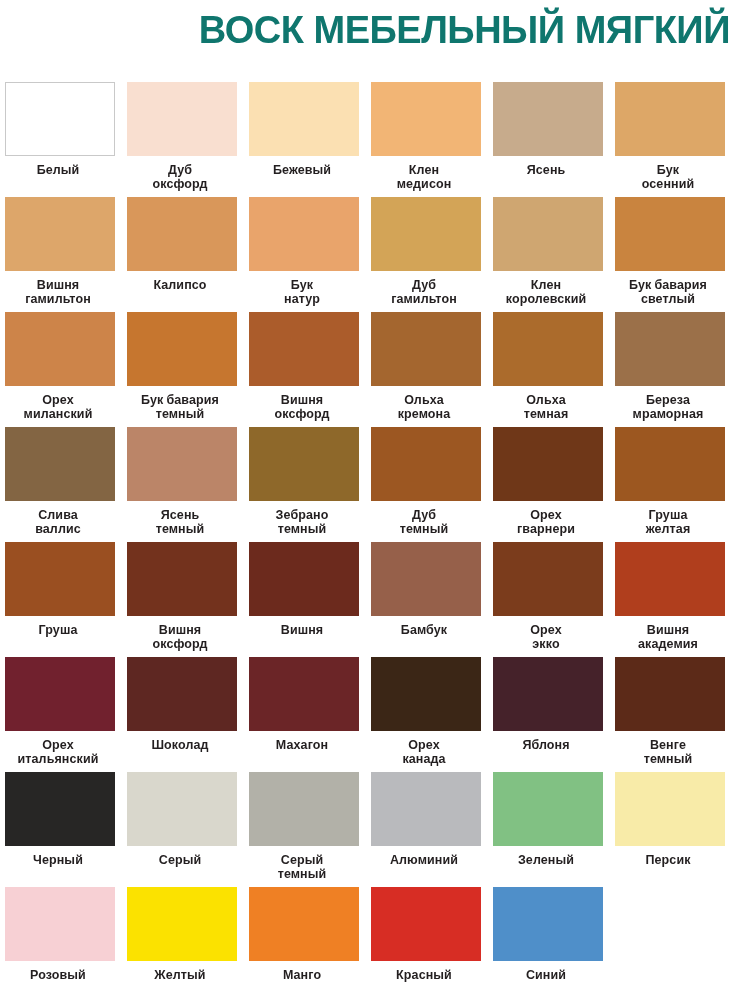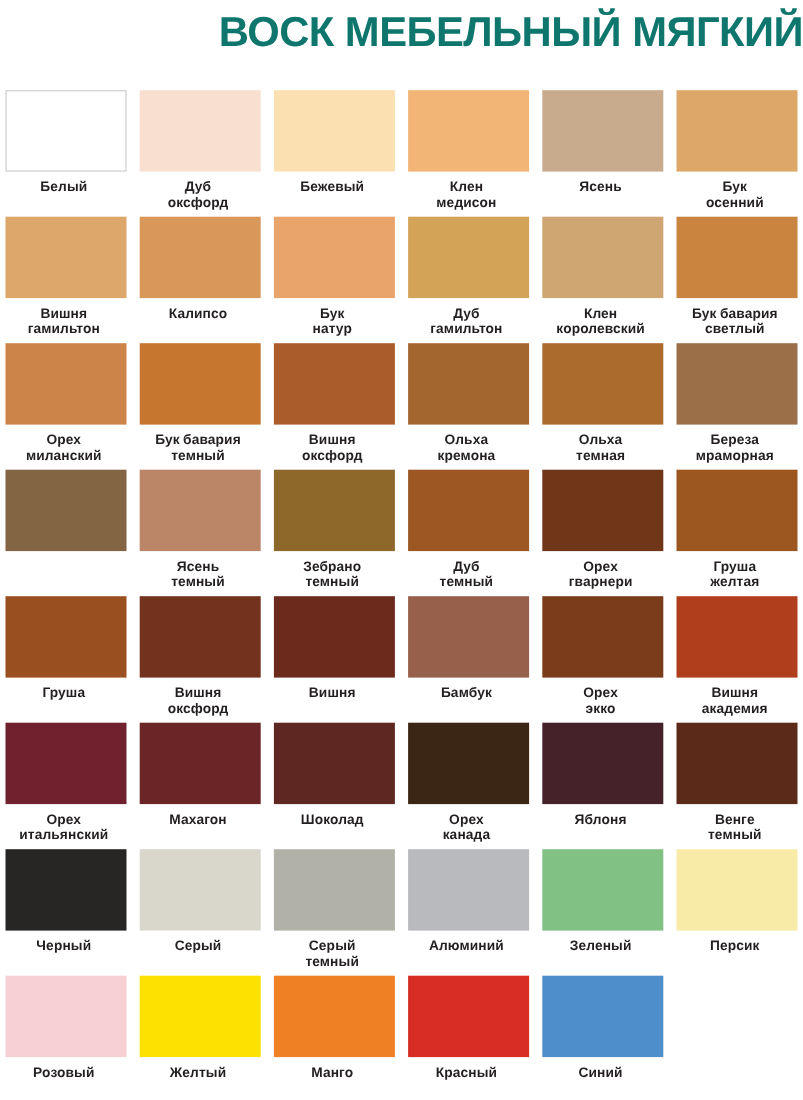--- a/index.html
+++ b/index.html
@@ -196,20 +196,24 @@
       </div>
       <div class="cell">
         <div class="swatch" style="background-color: rgb(155, 112, 73); border-color: rgb(155, 112, 73);"></div>
         <div class="caption">
           <span class="ln">Береза</span>
           <span class="ln">мраморная</span>
         </div>
       </div>
       <div class="cell">
         <div class="swatch" style="background-color: rgb(131, 101, 67); border-color: rgb(131, 101, 67);"></div>
+        <div class="caption">
+          <span class="ln">Слива</span>
+          <span class="ln">валлис</span>
+        </div>
       </div>
       <div class="cell">
         <div class="swatch" style="background-color: rgb(187, 133, 104); border-color: rgb(187, 133, 104);"></div>
         <div class="caption">
           <span class="ln">Ясень</span>
           <span class="ln">темный</span>
         </div>
       </div>
       <div class="cell">
         <div class="swatch" style="background-color: rgb(142, 104, 42); border-color: rgb(142, 104, 42);"></div>
@@ -279,32 +283,32 @@
         </div>
       </div>
       <div class="cell">
         <div class="swatch" style="background-color: rgb(113, 33, 46); border-color: rgb(113, 33, 46);"></div>
         <div class="caption">
           <span class="ln">Орех</span>
           <span class="ln">итальянский</span>
         </div>
       </div>
       <div class="cell">
+        <div class="swatch" style="background-color: rgb(94, 39, 34); border-color: rgb(94, 39, 34);"></div>
+        <div class="caption">
+          <span class="ln">Шоколад</span>
+        </div>
+      </div>
+      <div class="cell">
         <div class="swatch" style="background-color: rgb(107, 37, 39); border-color: rgb(107, 37, 39);"></div>
         <div class="caption">
           <span class="ln">Махагон</span>
         </div>
       </div>
       <div class="cell">
-        <div class="swatch" style="background-color: rgb(94, 39, 34); border-color: rgb(94, 39, 34);"></div>
-        <div class="caption">
-          <span class="ln">Шоколад</span>
-        </div>
-      </div>
-      <div class="cell">
         <div class="swatch" style="background-color: rgb(59, 38, 22); border-color: rgb(59, 38, 22);"></div>
         <div class="caption">
           <span class="ln">Орех</span>
           <span class="ln">канада</span>
         </div>
       </div>
       <div class="cell">
         <div class="swatch" style="background-color: rgb(69, 34, 42); border-color: rgb(69, 34, 42);"></div>
         <div class="caption">
           <span class="ln">Яблоня</span>

